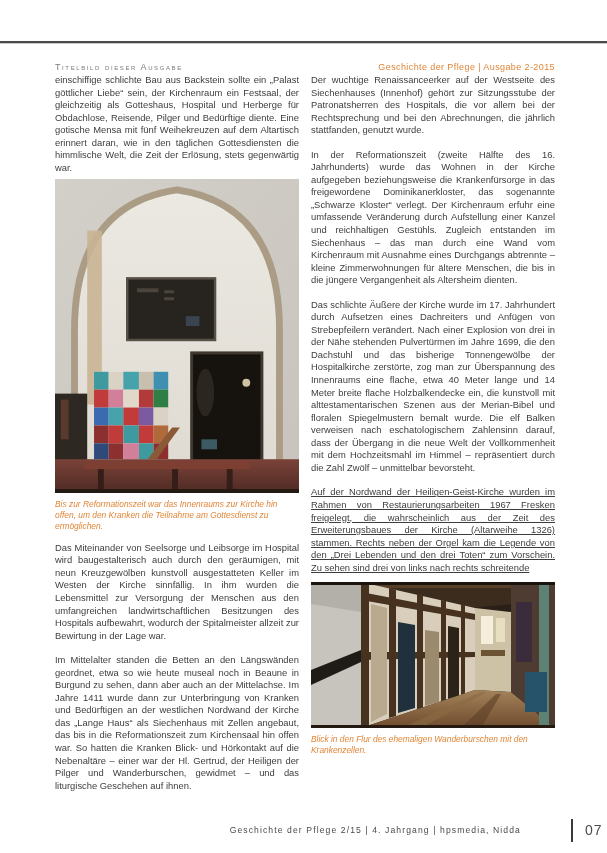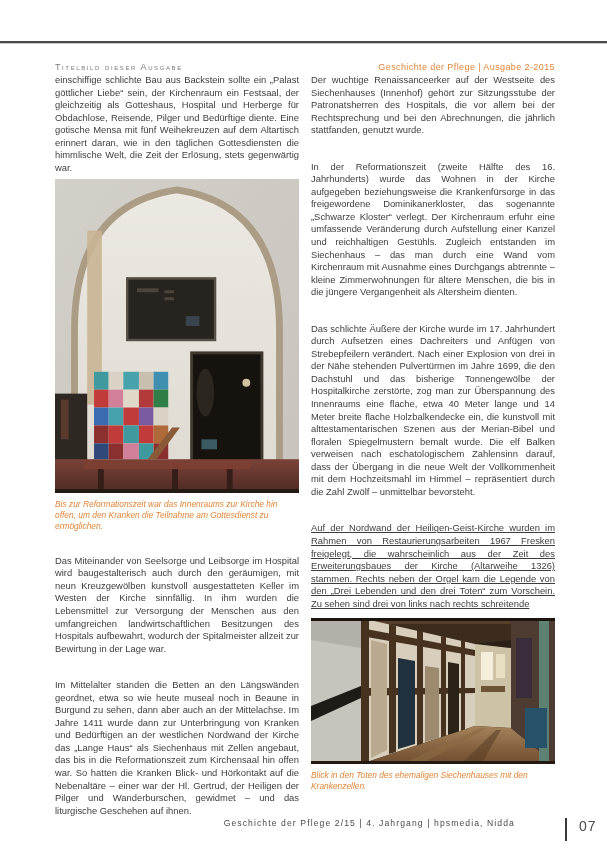--- a/index.html
+++ b/index.html
@@ -32,35 +32,35 @@
   
   .columns {
     position: absolute; top: 74px; left: 55px; right: 40px;
     display: flex; gap: 12px;
   }
   .col { width: 244px; }
   .para {
     font-size: 9.4px; line-height: 12.55px; color: #3d3d3d;
     text-align: justify; hyphens: auto; -webkit-hyphens: auto;
   }
-  .para + .para { margin-top: 24px; }
+  .para + .para { margin-top: 12px; }
   .figure { margin-top: 5px; line-height: 0; }
   .figure svg { display: block; }
   .caption {
     margin-top: 6px;
     font-size: 8.4px; line-height: 10.8px;
     font-style: italic; color: #e08638;
   }
-  .after-caption { margin-top: 23px; }
+  .after-caption { margin-top: 10px; }
   .above-figure { margin-bottom: 8px; text-decoration: underline; }
   
   .footer {
     position: absolute; bottom: 11px; left: 0; right: 0; height: 24px;
-    display: flex; align-items: flex-start; justify-content: flex-end;
-    padding-right: 6px;
+    display: flex; align-items: center; justify-content: flex-end;
+    padding-right: 0;
     margin-left: 16px;
   }
   .footer-text {
     font-size: 8.6px; color: #4a4a4a; letter-spacing: 1.1px;
     margin-right: 50px;
   }
   .footer-divider {
     width: 2px; height: 23px; background: #3a3a3a; flex: 0 0 auto;
   }
   .page-number {
@@ -214,21 +214,21 @@
 
           <polygon points="200,0 244,0 244,146 200,110" fill="#4e3c33"></polygon>
           <rect x="228" y="0" width="10" height="146" fill="#5d8274"></rect>
           <rect x="205" y="20" width="16" height="60" fill="#3a2c3a"></rect>
           <rect x="214" y="90" width="22" height="40" fill="#26536a"></rect>
           <rect x="0" y="0" width="244" height="3" fill="#1c140e"></rect>
           <rect x="0" y="143" width="244" height="3" fill="#241a12"></rect>
         </svg>
       </div>
 
-      <p class="caption">Blick in den Toten des ehemaligen Siechenhauses mit den Krankenzellen.</p>
+      <p class="caption">Blick in den Flur des ehemaligen Wanderburschen mit den Krankenzellen.</p>
     </div>
   </div>
 
   <div class="footer">
     <span class="footer-text">Geschichte der Pflege 2/15 | 4. Jahrgang | hpsmedia, Nidda</span>
     <span class="footer-divider"></span>
     <span class="page-number">07</span>
   </div>
 
 </div>

